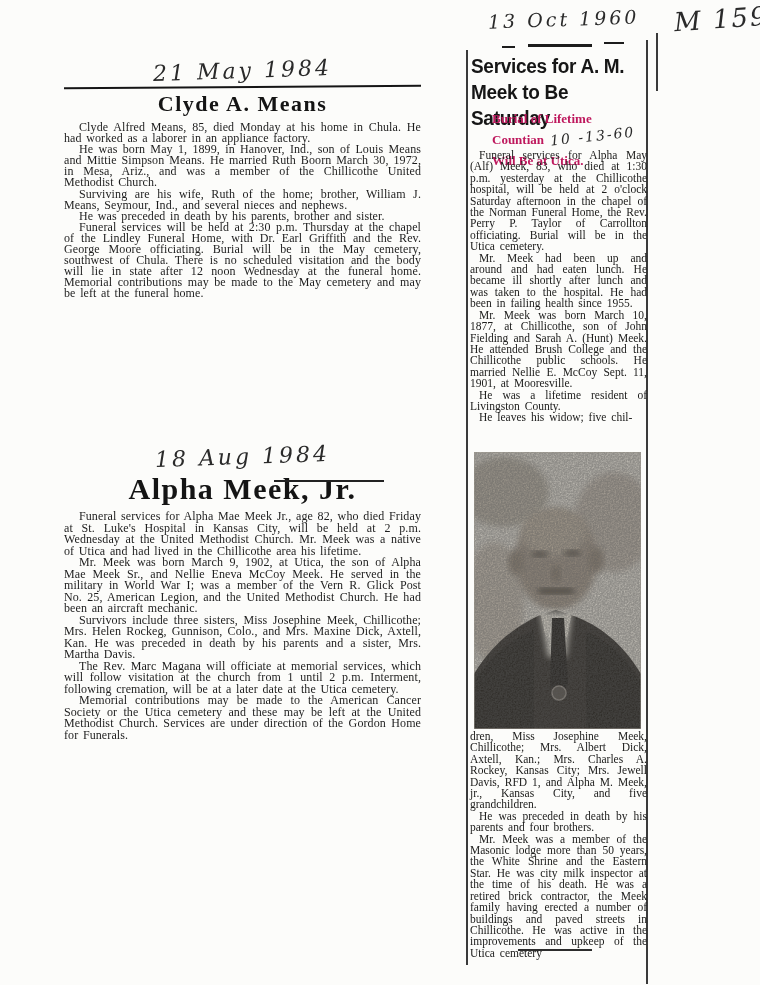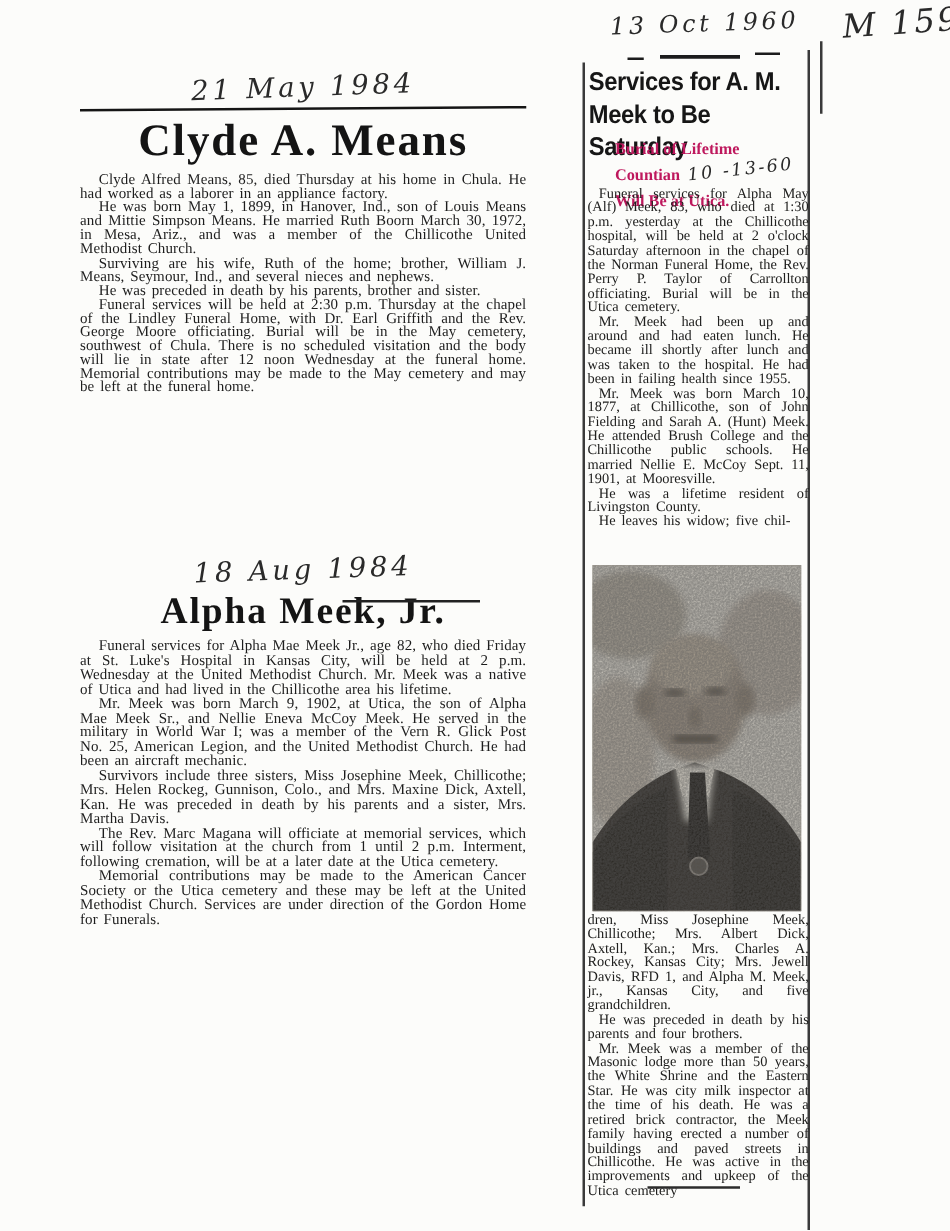--- a/index.html
+++ b/index.html
@@ -15,21 +15,21 @@
     font-style:italic; color:#2a2a2a;
     letter-spacing:3px; white-space:nowrap;
   }
   
   .clip { position:absolute; }
   .clip-means { left:64px; top:58px; width:357px; }
   .clip-meekjr { left:64px; top:444px; width:357px; }
   .hw-date-block { text-align:center; font-size:22px; transform:rotate(-2deg); }
   .clip-rule { height:0; border-top:2.5px solid #151515; margin-top:3px; transform:rotate(-0.4deg); }
   .obit-headline {
-    text-align:center; font-weight:bold; font-size:36px;
+    text-align:center; font-weight:bold; font-size:22px;
     letter-spacing:1.5px; margin:3px 0 5px 0; color:#141414;
     font-family:"Liberation Serif", serif;
   }
   .obit-body p {
     font-size:12px; line-height:11.1px; text-align:justify;
     text-indent:15px; word-spacing:1.5px; letter-spacing:0.1px;
     color:#1d1d1d; margin:0;
   }
   .clip-meekjr .obit-body p { line-height:11.5px; }
   .hw-underline { position:absolute; background:#222; height:2px; }
@@ -65,21 +65,21 @@
 </head>
 <body>
 
 <div class="page">
 
   <div class="clip clip-means">
     <div class="handwriting hw-date-block">21 May 1984</div>
     <div class="clip-rule"></div>
     <h1 class="obit-headline">Clyde A. Means</h1>
     <div class="obit-body">
-      <p>Clyde Alfred Means, 85, died Thursday at his home in Chula. He had worked as a laborer in an appliance factory.</p>
+      <p>Clyde Alfred Means, 85, died Monday at his home in Chula. He had worked as a laborer in an appliance factory.</p>
       <p>He was born May 1, 1899, in Hanover, Ind., son of Louis Means and Mittie Simpson Means. He married Ruth Boorn March 30, 1972, in Mesa, Ariz., and was a member of the Chillicothe United Methodist Church.</p>
       <p>Surviving are his wife, Ruth of the home; brother, William J. Means, Seymour, Ind., and several nieces and nephews.</p>
       <p>He was preceded in death by his parents, brother and sister.</p>
       <p>Funeral services will be held at 2:30 p.m. Thursday at the chapel of the Lindley Funeral Home, with Dr. Earl Griffith and the Rev. George Moore officiating. Burial will be in the May cemetery, southwest of Chula. There is no scheduled visitation and the body will lie in state after 12 noon Wednesday at the funeral home. Memorial contributions may be made to the May cemetery and may be left at the funeral home.</p>
     </div>
   </div>
 
   <div class="clip clip-meekjr">
     <div class="handwriting hw-date-block">18 Aug 1984</div>
     <div class="hw-underline" style="left:210px; top:36px; width:110px;"></div>

